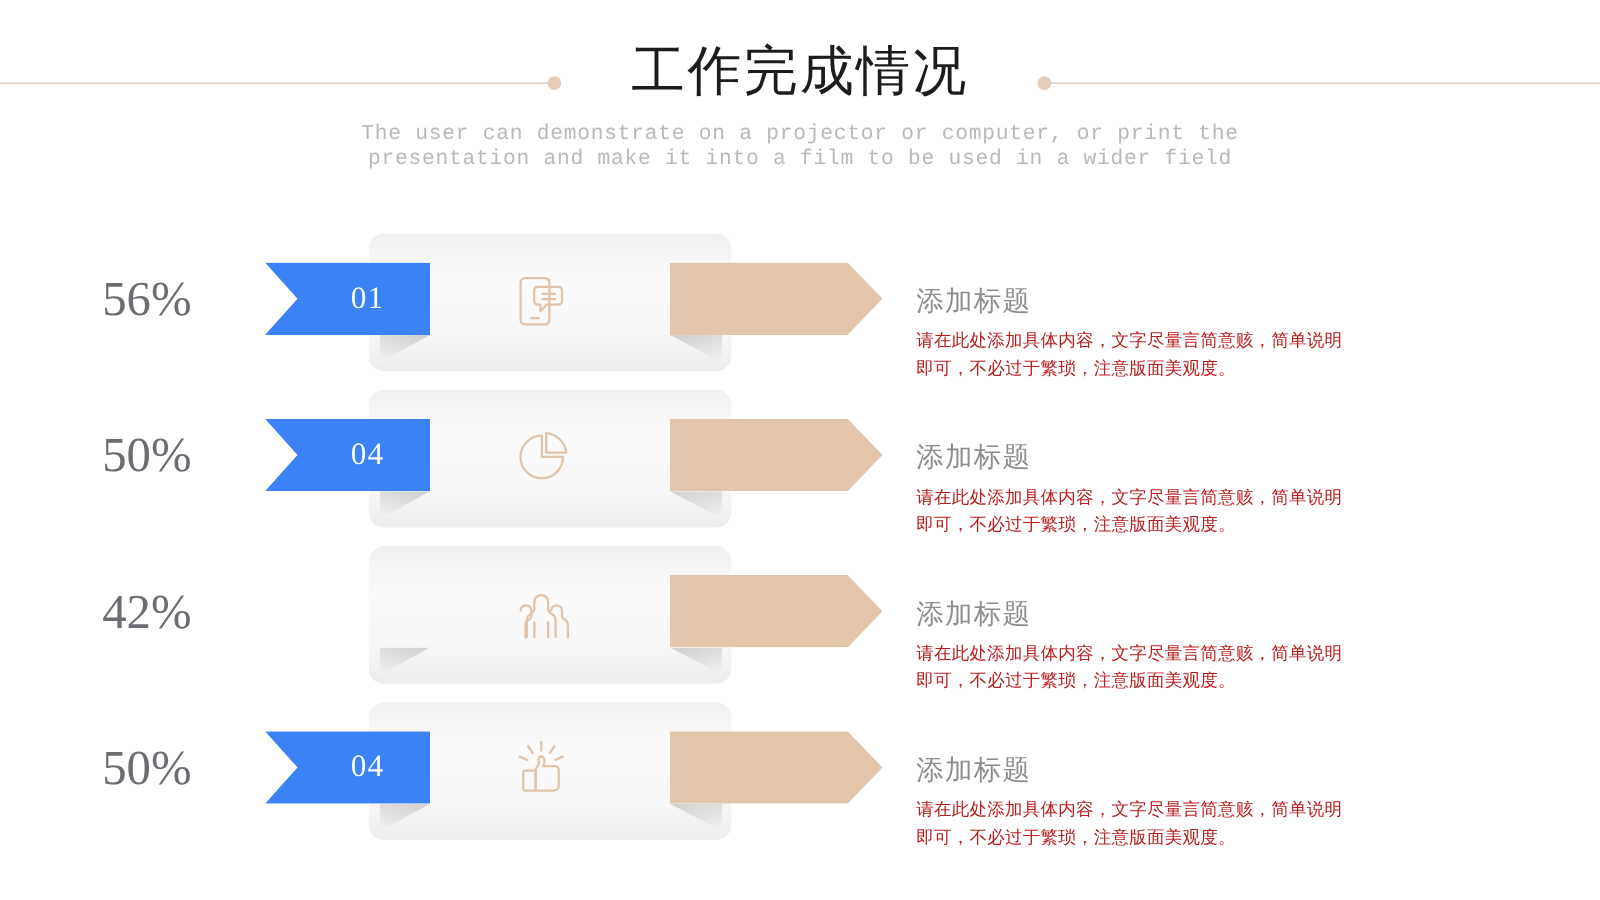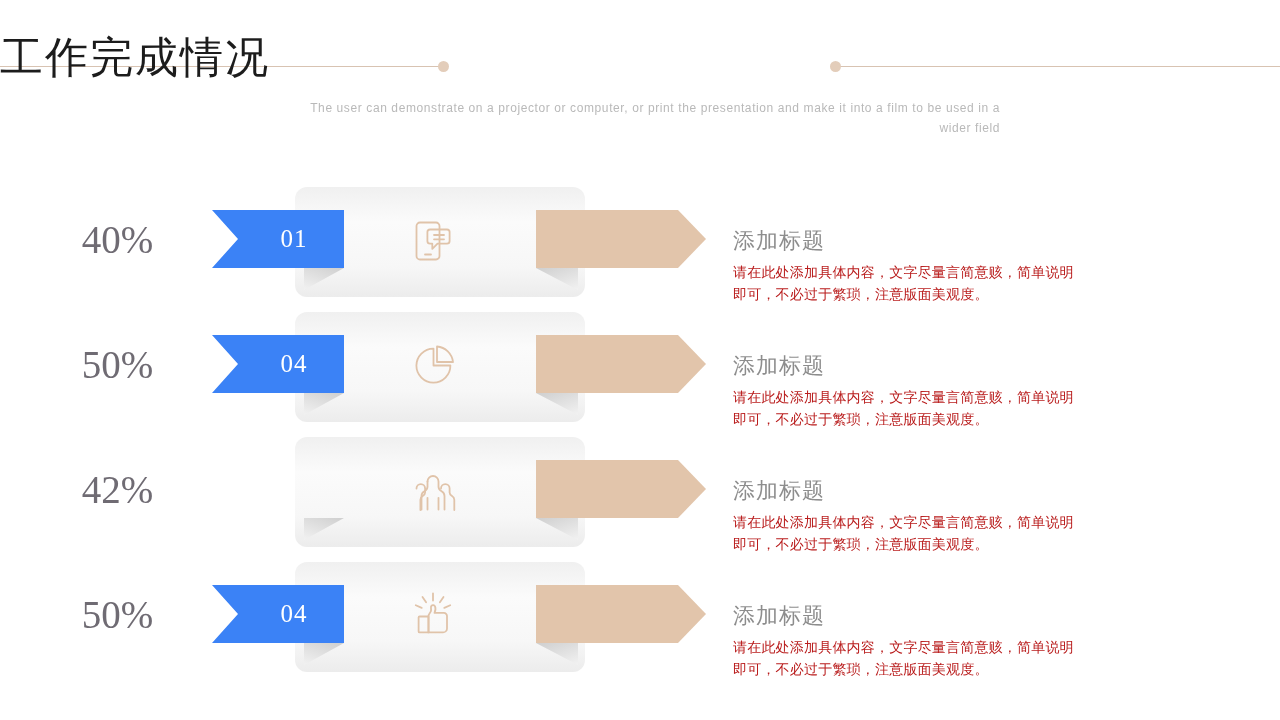--- a/index.html
+++ b/index.html
@@ -40,34 +40,35 @@
     background: #e3cdba;
   }
   .deco-dot.left  { left: 438px; }
   .deco-dot.right { left: 830px; }
 
   .slide-title {
     position: absolute;
     left: 0;
     top: 36px;
     width: 1280px;
+    text-align: center;
     font-family: "Liberation Serif", serif;
     font-size: 43px;
     letter-spacing: 2px;
     color: #1c1c1c;
     line-height: 1;
   }
   .slide-subtitle {
     position: absolute;
     left: 280px;
     top: 98px;
     width: 720px;
-    text-align: right;
-    font-family: Liberation Sans, sans-serif;
-    font-size: 12px;
+    text-align: center;
+    font-family: Liberation Mono, monospace;
+    font-size: 17px;
     line-height: 20px;
     letter-spacing: 0.6px;
     color: #b9b9b9;
   }
 
   
   .rows {
     position: absolute;
     left: 0;
     top: 172px;
@@ -199,21 +200,21 @@
   <div class="deco-dot  left"></div>
   <div class="deco-line right"></div>
   <div class="deco-dot  right"></div>
   <div class="slide-title">工作完成情况</div>
   <div class="slide-subtitle">The user can demonstrate on a projector or computer, or print the presentation and make it into a film to be used in a wider field</div>
 </div>
 
 <div class="rows">
 
   <div class="row">
-    <div class="percent">40%</div>
+    <div class="percent">56%</div>
     <div class="card"></div>
     <div class="fold-left"></div>
     <div class="fold-right"></div>
     <div class="ribbon-left">
       <span class="num">01</span>
     </div>
     <div class="ribbon-right"></div>
     <div class="icon-wrap">
       <svg width="52" height="52" viewBox="0 0 52 52" fill="none" stroke="#e0c3a9" stroke-width="1.8" stroke-linecap="round" stroke-linejoin="round">
         <path d="M13 7.5 h16 a3.5 3.5 0 0 1 3.5 3.5 v30 a3.5 3.5 0 0 1 -3.5 3.5 h-16 a3.5 3.5 0 0 1 -3.5 -3.5 v-30 a3.5 3.5 0 0 1 3.5 -3.5 z"></path>

